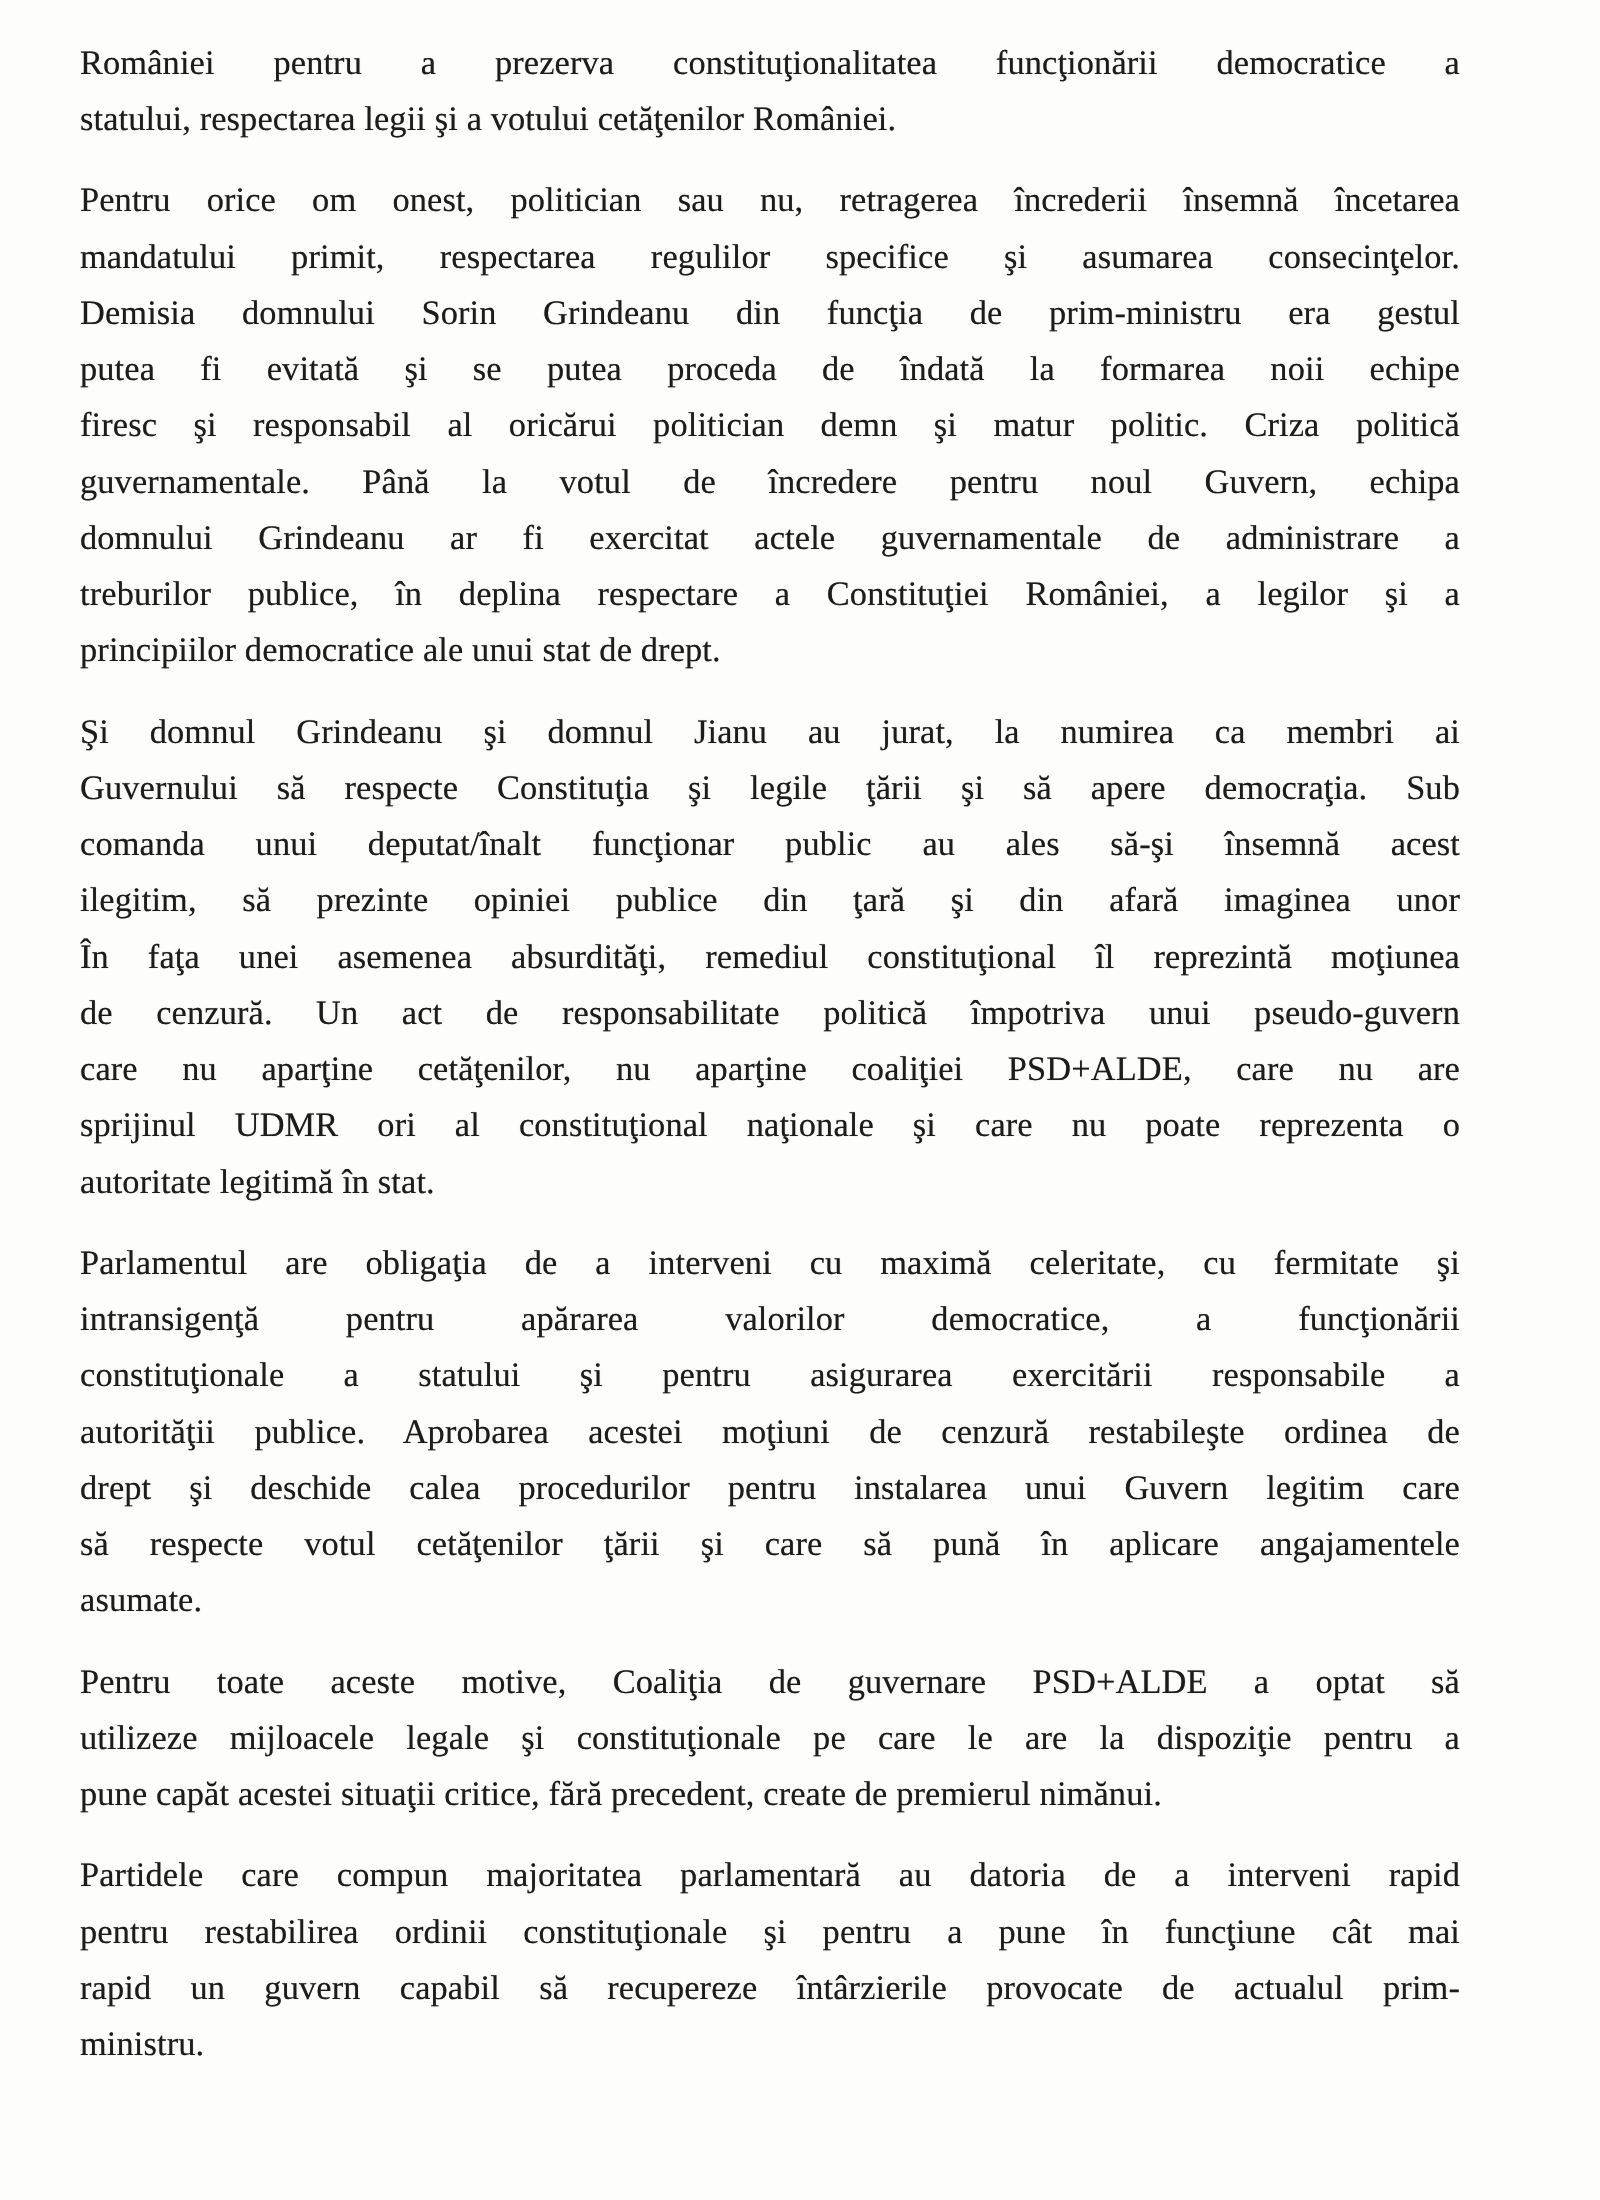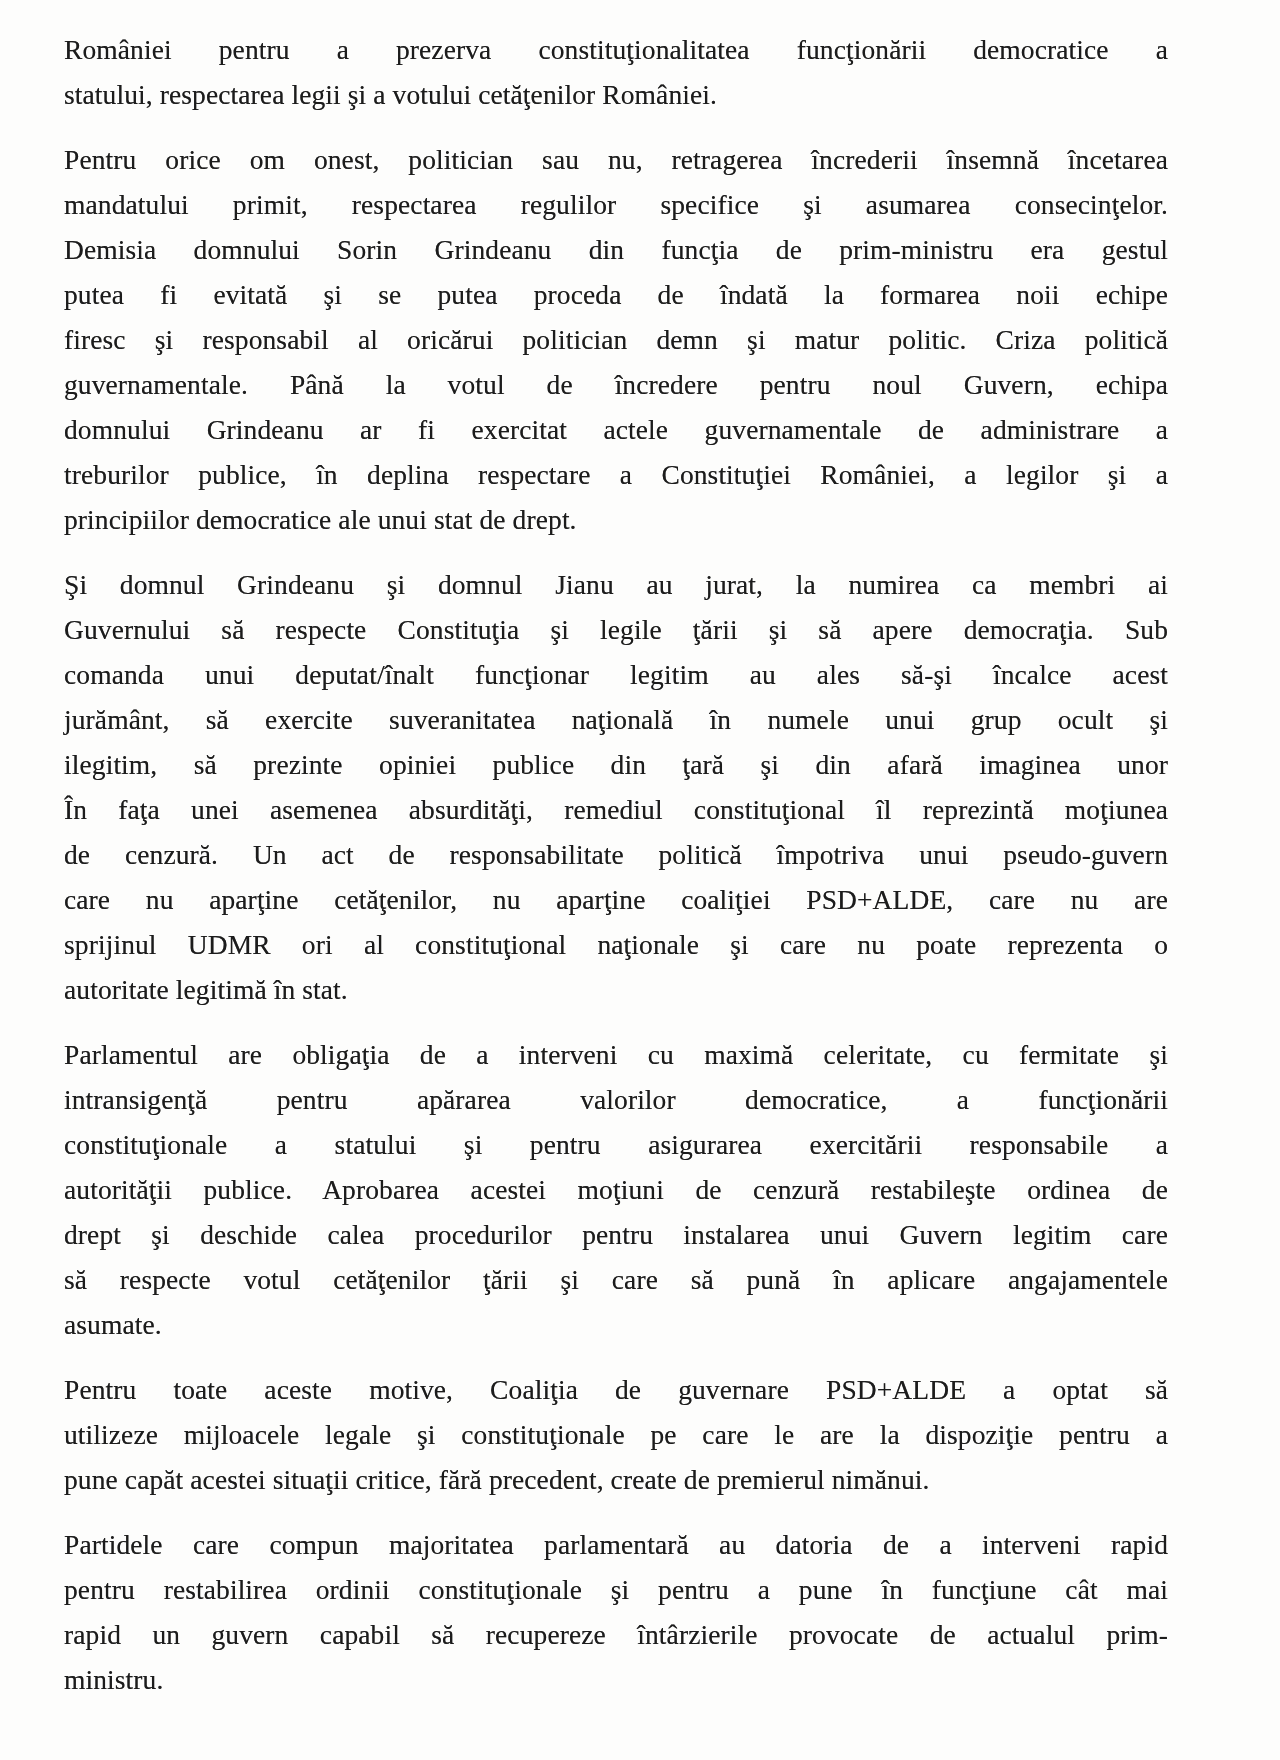--- a/index.html
+++ b/index.html
@@ -52,22 +52,21 @@
         <div class="line">putea fi evitată şi se putea proceda de îndată la formarea noii echipe</div>
         <div class="line">firesc şi responsabil al oricărui politician demn şi matur politic. Criza politică</div>
         <div class="line">guvernamentale. Până la votul de încredere pentru noul Guvern, echipa</div>
         <div class="line">domnului Grindeanu ar fi exercitat actele guvernamentale de administrare a</div>
         <div class="line">treburilor publice, în deplina respectare a Constituţiei României, a legilor şi a</div>
         <div class="line last">principiilor democratice ale unui stat de drept.</div>
       </div>
       <div class="paragraph">
         <div class="line">Şi domnul Grindeanu şi domnul Jianu au jurat, la numirea ca membri ai</div>
         <div class="line">Guvernului să respecte Constituţia şi legile ţării şi să apere democraţia. Sub</div>
-        <div class="line">comanda unui deputat/înalt funcţionar legitim au ales să-şi încalce acest</div>
-        <div class="line">jurământ, să exercite suveranitatea naţională în numele unui grup ocult şi</div>
+        <div class="line">comanda unui deputat/înalt funcţionar public au ales să-şi însemnă acest</div>
         <div class="line">ilegitim, să prezinte opiniei publice din ţară şi din afară imaginea unor</div>
         <div class="line">În faţa unei asemenea absurdităţi, remediul constituţional îl reprezintă moţiunea</div>
         <div class="line">de cenzură. Un act de responsabilitate politică împotriva unui pseudo-guvern</div>
         <div class="line">care nu aparţine cetăţenilor, nu aparţine coaliţiei PSD+ALDE, care nu are</div>
         <div class="line">sprijinul UDMR ori al constituţional naţionale şi care nu poate reprezenta o</div>
         <div class="line last">autoritate legitimă în stat.</div>
       </div>
       <div class="paragraph">
         <div class="line">Parlamentul are obligaţia de a interveni cu maximă celeritate, cu fermitate şi</div>
         <div class="line">intransigenţă pentru apărarea valorilor democratice, a funcţionării</div>

